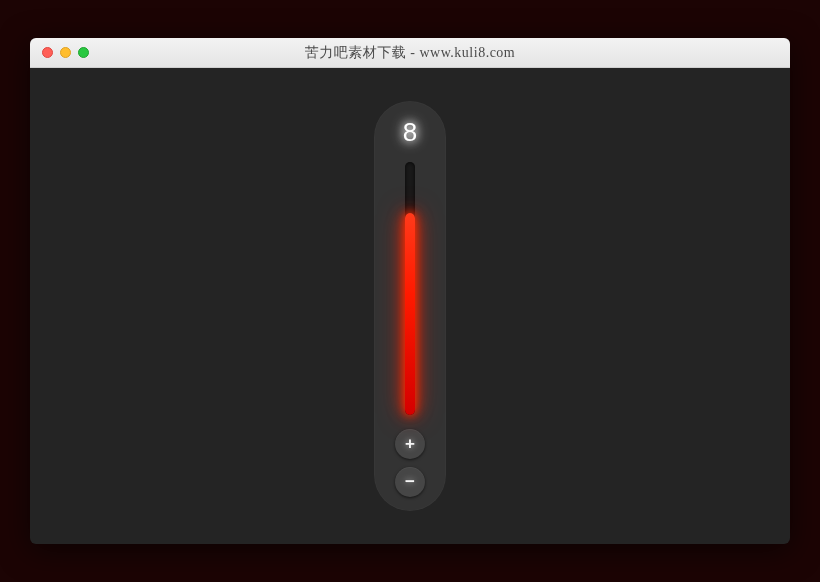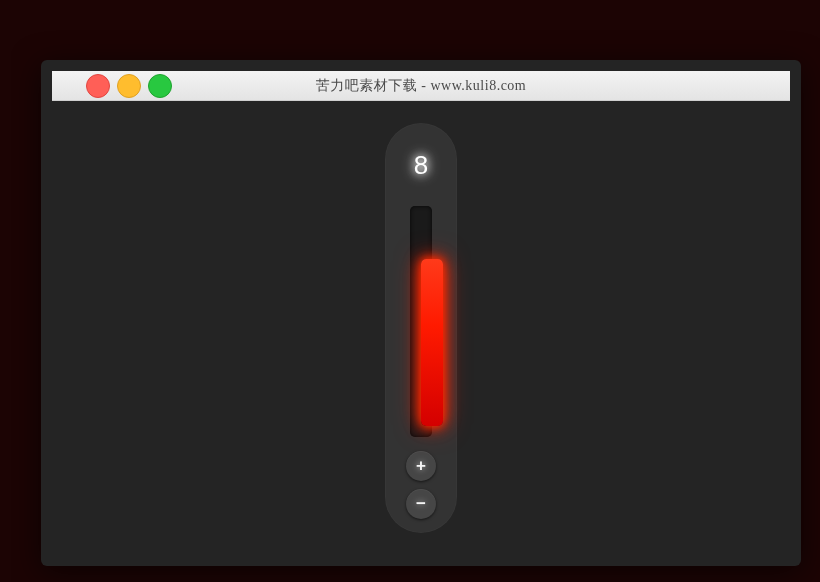--- a/index.html
+++ b/index.html
@@ -1,15 +1,15 @@
 <!DOCTYPE html>
 <html><head>
 <meta charset="utf-8">
 <style>
-  * { margin: 0; padding: 11px; box-sizing: border-box; }
+  * { margin: 0; padding: 0; box-sizing: border-box; }
   body {
     width: 820px;
     height: 582px;
     background: #1c0404;
     font-family: "Helvetica Neue", Arial, sans-serif;
     display: flex;
     align-items: flex-start;
     justify-content: center;
   }
   .window {

